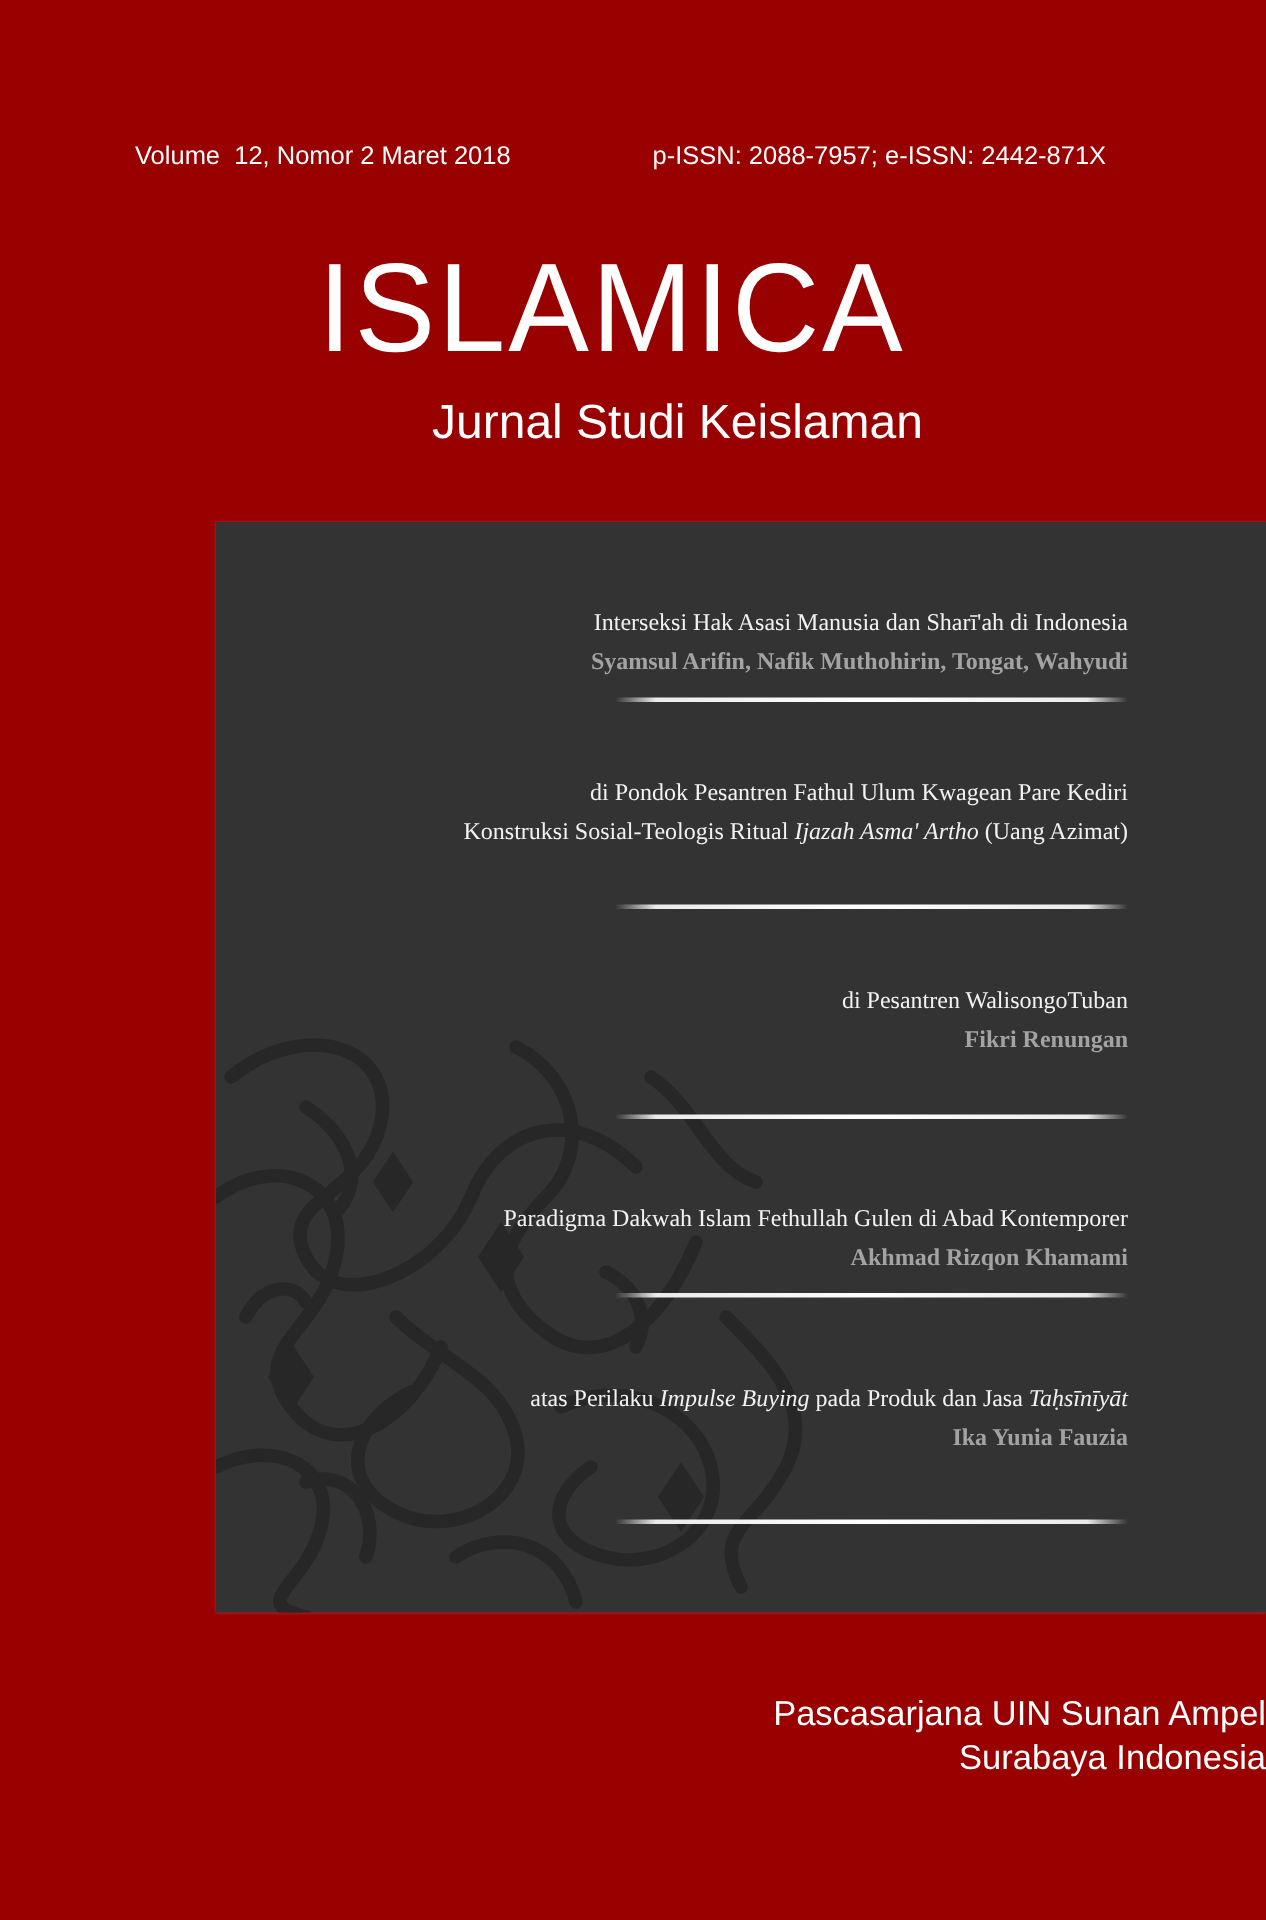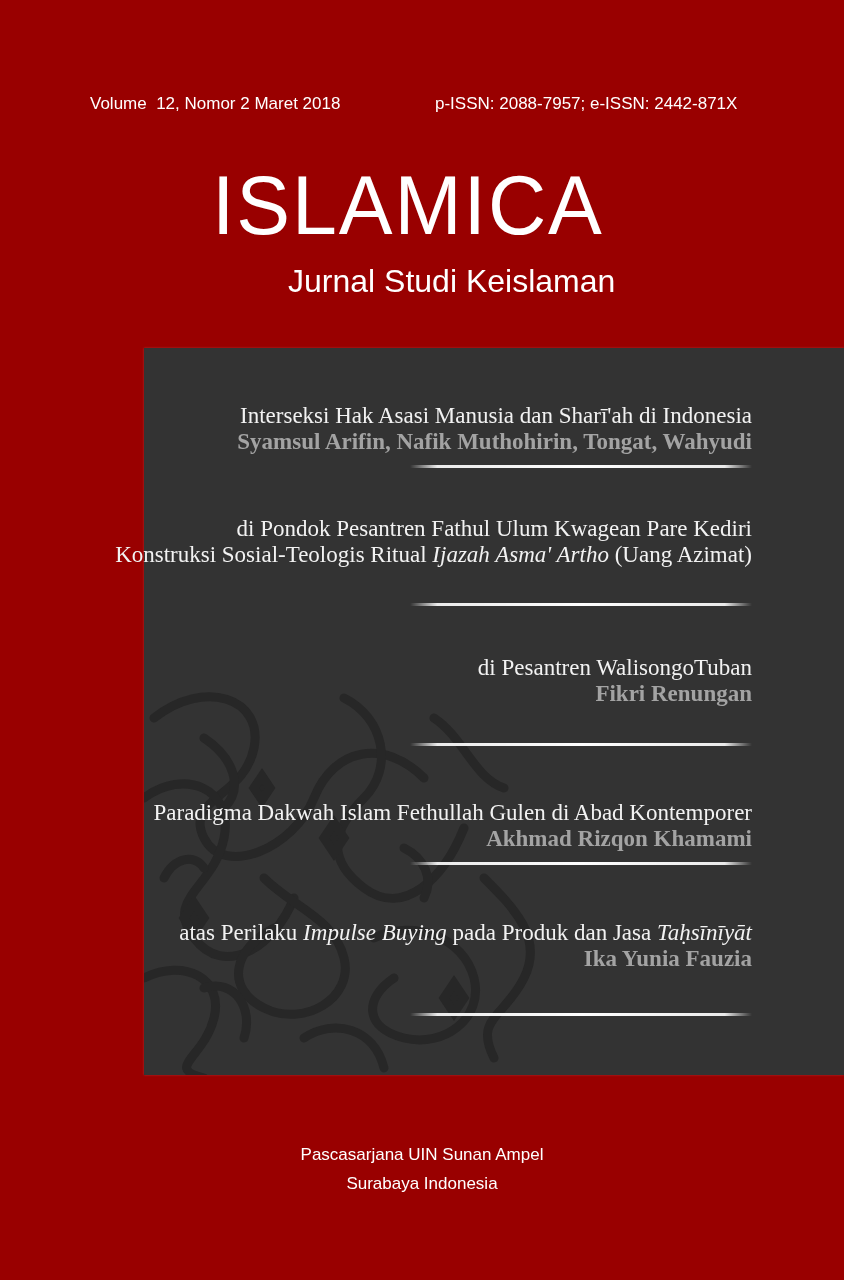--- a/index.html
+++ b/index.html
@@ -28,32 +28,32 @@
   .box {
     position: absolute; left: 144px; top: 348px; width: 700px; height: 727px;
     background: #333333;
     box-shadow: 0 0 2px rgba(200,80,80,0.6);
     overflow: hidden;
   }
   .ornament { position: absolute; left: 0; top: 330px; width: 420px; height: 400px; opacity: 1; }
   .article {
     position: absolute; right: 92px; text-align: right;
     font-family: "Liberation Serif", serif;
-    font-size: 23px; line-height: 26px; color: #f2f2f2;
+    font-size: 16px; line-height: 26px; color: #f2f2f2;
   }
   .article .t { display: block; white-space: nowrap; }
   .article .a { display: block; font-weight: bold; color: #a3a3a3; white-space: nowrap; }
   .article i { font-style: italic; }
   .divider {
     position: absolute; right: 92px; width: 342px; height: 3px;
     background: linear-gradient(to right, rgba(255,255,255,0) 0%, rgba(255,255,255,0.9) 8%, #ffffff 50%, rgba(255,255,255,0.9) 92%, rgba(255,255,255,0) 100%);
   }
   .publisher {
-    position: absolute; top: 1128px; left: 0; width: 844px; text-align: center;
-    font-size: 17px; line-height: 29px; margin-top: 12px;
+    position: absolute; top: 1128px; left: 0; width: 844px; text-align: right;
+    font-size: 23px; line-height: 29px;
   }
   .publisher span { display: block; }
 </style>
 </head>
 <body>
 
 <div>
 
   <div class="topline">
     <span class="vol">Volume  12, Nomor 2 Maret 2018</span>

